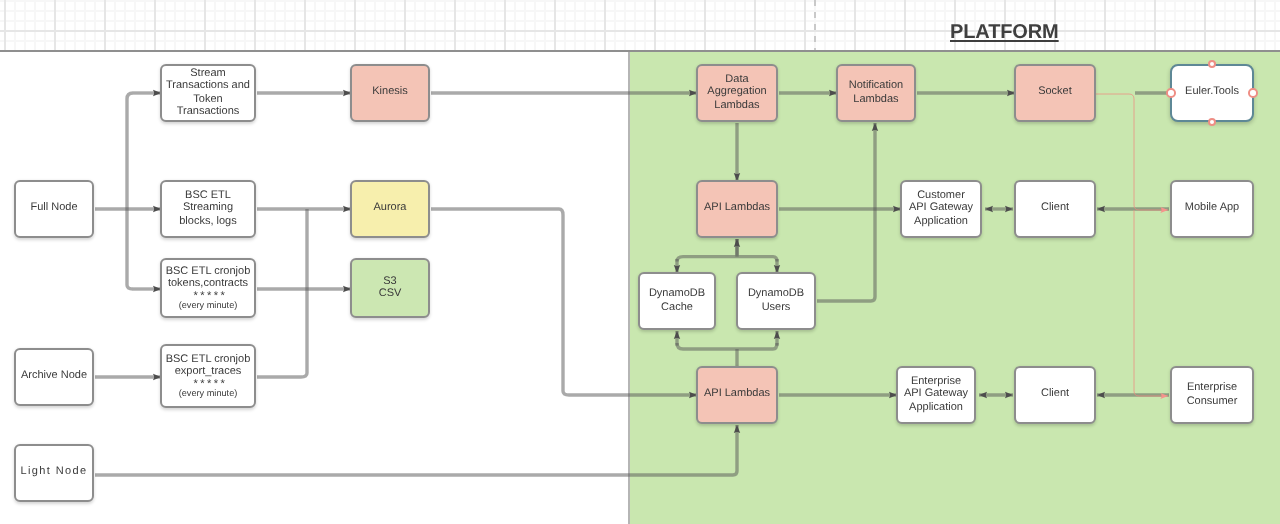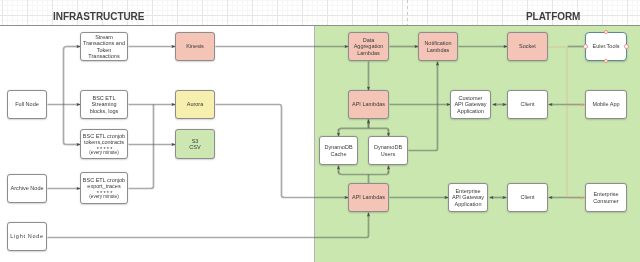--- a/index.html
+++ b/index.html
@@ -40,22 +40,21 @@
 <body>
 
 <div id="canvas">
   <div class="gridband"></div>
   <div class="dashline"></div>
   <div class="hdiv"></div>
 
   <div class="zone" style="left:314px;top:26px;width:326px;height:236px;background:#c9e7af;
               border-left:1px solid #b5b5b5;"></div>
 
-  <div class="zlabel" style="left:53px;top:11px;">INFRASTRUCTURE</div>
-  <div class="zlabel" style="left:526px;top:11px;">PLATFORM</div>
+  <div class="zlabel" style="left:475px;top:11px;text-decoration:underline;">PLATFORM</div>
 
   <svg class="edges" viewBox="0 0 640 262">
     <defs>
       <marker id="ah" viewBox="0 0 10 8" refX="9.6" refY="4" markerWidth="4.3" markerHeight="3.6" orient="auto-start-reverse" markerUnits="userSpaceOnUse">
         <path d="M0,0.2 L9.8,4 L0,7.8 Q3.2,4 0,0.2 z" fill="#4d4d4d"></path>
       </marker>
       <marker id="ahs" viewBox="0 0 10 8" refX="9.6" refY="4" markerWidth="4.3" markerHeight="3.6" orient="auto" markerUnits="userSpaceOnUse">
         <path d="M0,0.2 L9.8,4 L0,7.8 Q3.2,4 0,0.2 z" fill="#4d4d4d"></path>
       </marker>
       <marker id="ahp" viewBox="0 0 10 8" refX="9.6" refY="4" markerWidth="4.0" markerHeight="3.3" orient="auto" markerUnits="userSpaceOnUse">

